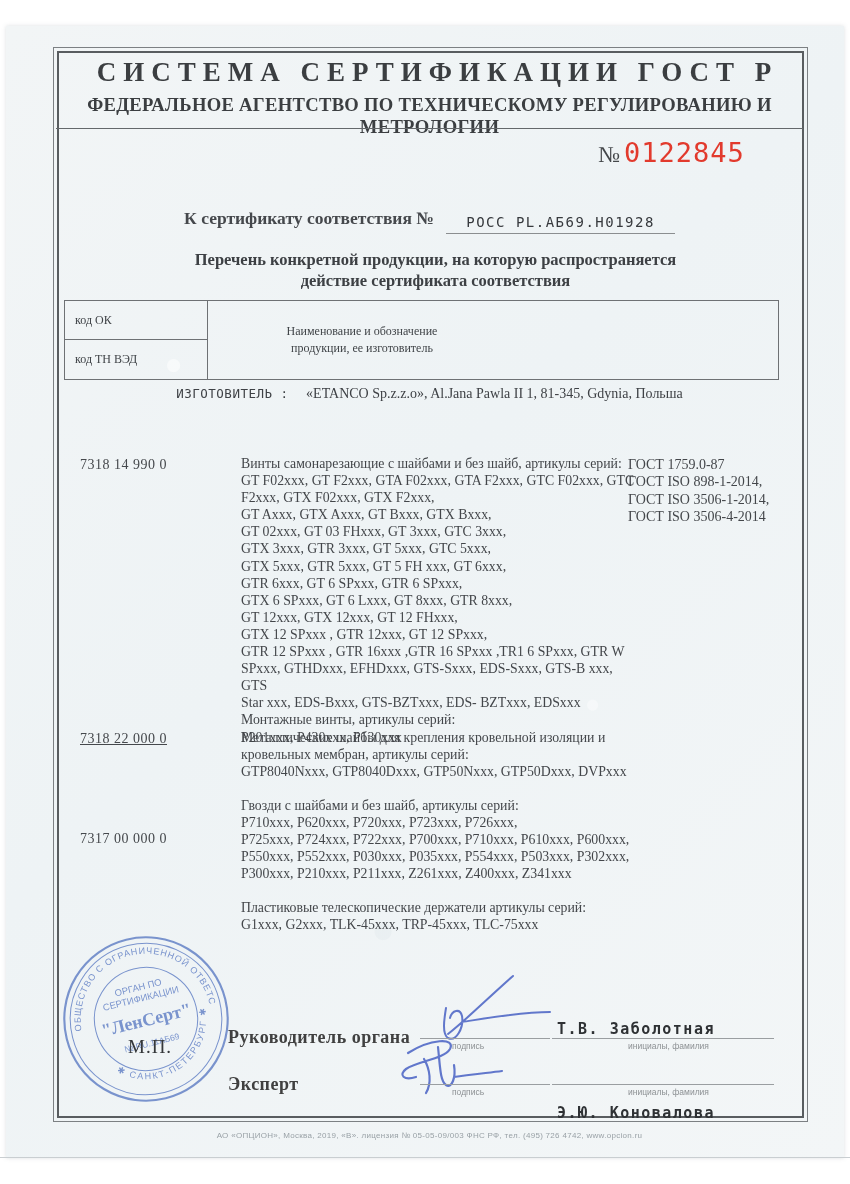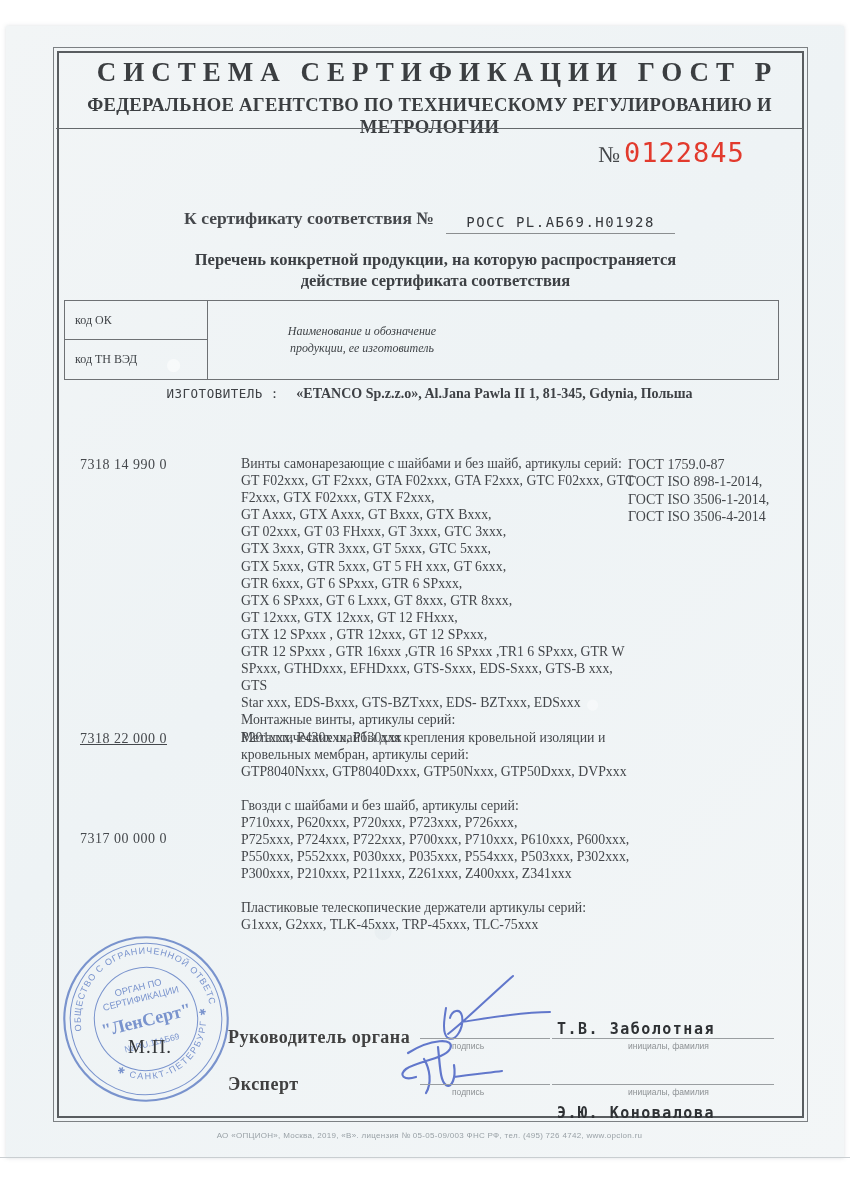--- a/index.html
+++ b/index.html
@@ -42,25 +42,25 @@
         line-height:21px;color:#3d4044;}
 
   .table{left:64px;top:300px;width:713px;height:78px;border:1px solid #6e7174;
          display:grid;grid-template-columns:143px 284px 286px;font-size:12px;gap:9px;}
   .t-col{border-right:1px solid #6e7174;position:relative;}
   .t-col:last-child{border-right:none;}
   .t-c1a{position:absolute;left:0;top:0;right:0;height:50%;
          border-bottom:1px solid #6e7174;display:flex;align-items:center;padding-left:10px;box-sizing:border-box;}
   .t-c1b{position:absolute;left:0;bottom:0;right:0;height:50%;
          display:flex;align-items:center;padding-left:10px;box-sizing:border-box;}
-  .t-mid{display:flex;align-items:center;justify-content:center;line-height:1.45;font-style:italic;}
+  .t-mid{display:flex;align-items:center;justify-content:center;line-height:1.45;}
 
   .manu{left:53px;top:386px;width:753px;font-size:14px;color:#3e4145;}
   .manu .mlbl{font-family:"DejaVu Sans Mono",monospace;font-size:12.5px;letter-spacing:.5px;margin-right:14px;}
-  .manu .mval{font-weight:bold;}
+  .manu .mval{font-weight:normal;}
 
   .code{font-size:14px;letter-spacing:.5px;color:#45484c;white-space:nowrap;}
   .body-txt{font-size:13.8px;line-height:17.1px;color:#43464a;width:400px;}
   .docs-txt{font-size:14px;line-height:17.4px;color:#43464a;width:170px;}
 
   .sign-label{font-size:18px;font-weight:bold;color:#404040;letter-spacing:.5px;margin-top:12px;}
   .sig-line{border-top:1px solid #9a9ea1;}
   .tiny{font-size:8.5px;color:#8d9194;font-family:"Liberation Sans",sans-serif;}
   .typed{font-family:"DejaVu Sans Mono",monospace;font-size:15px;font-weight:bold;
          letter-spacing:1.5px;color:#2e3134;white-space:nowrap;}

